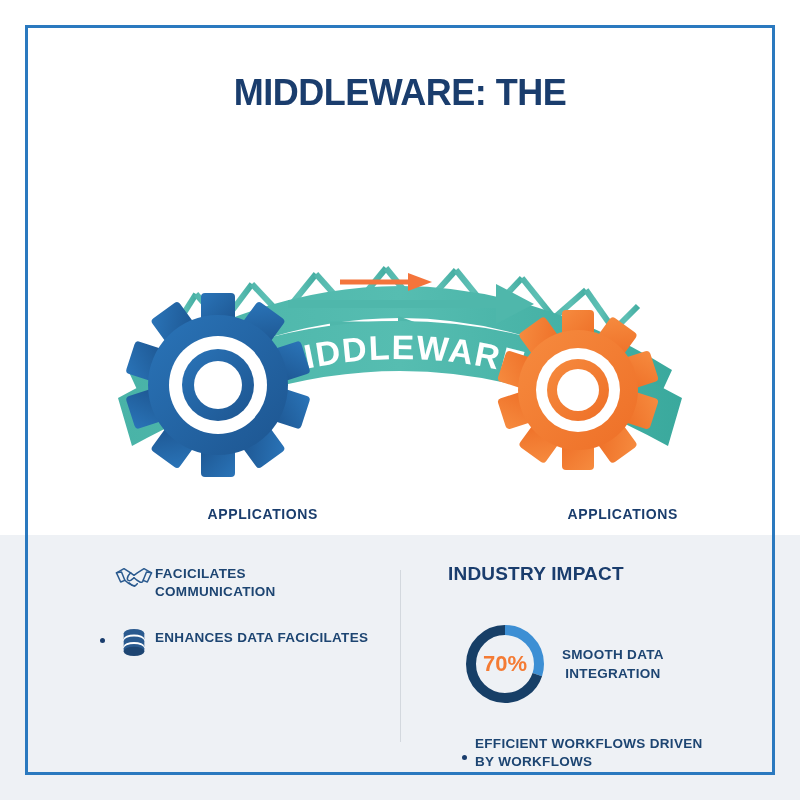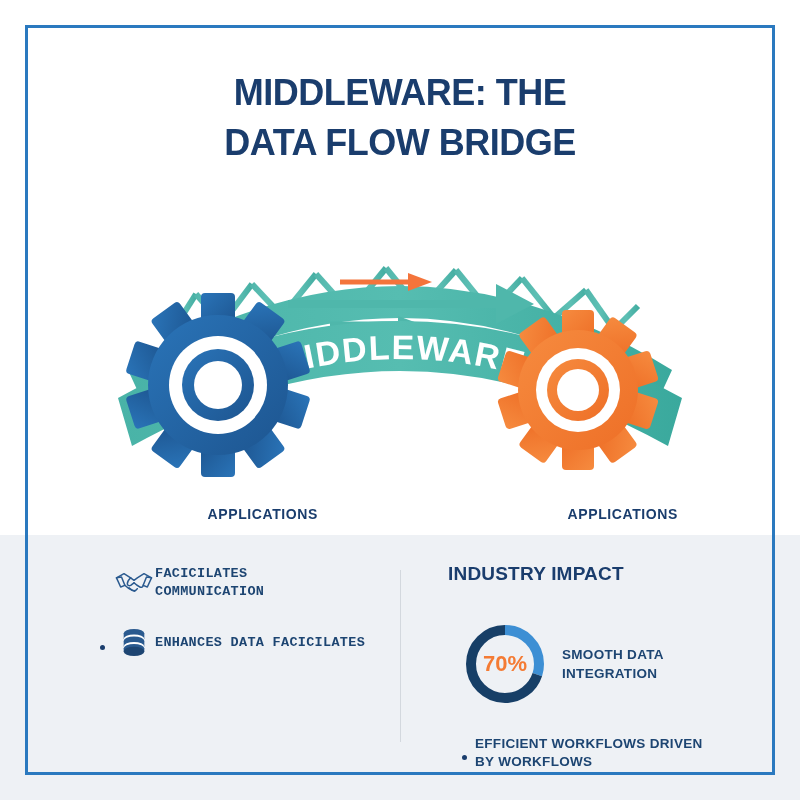--- a/index.html
+++ b/index.html
@@ -97,23 +97,22 @@
   .divider {
     position: absolute;
     left: 400px;
     top: 570px;
     width: 1px;
     height: 172px;
     background: #d3d8de;
   }
   .item {
     display: flex;
-    align-items: center;
+    align-items: flex-start;
     margin-bottom: 26px;
-    font-family: Liberation Mono, monospace;
   }
   .bullet {
     width: 5px;
     height: 5px;
     border-radius: 50%;
     background: #1a3d6d;
     margin-top: 11px;
     margin-right: 8px;
     flex: 0 0 auto;
   }
@@ -131,20 +130,21 @@
     font-weight: bold;
     line-height: 18px;
     letter-spacing: 0.3px;
     padding-top: 2px;
   }
   
   .donut-row {
     display: flex;
     align-items: center;
     margin-bottom: 26px;
+    text-align: center;
   }
   .donut-wrap {
     position: relative;
     width: 86px;
     height: 86px;
     flex: 0 0 auto;
     margin-left: 14px;
   }
   .donut-label {
     position: absolute;
@@ -173,21 +173,20 @@
 </style>
 </head>
 <body>
 
 <div id="infographic">
 
   <div class="lower-panel-bg"></div>
 
   <div class="title">
     <span>MIDDLEWARE: THE</span>
-    <span>DATA FLOW BRIDGE</span>
   </div>
 
   <div class="stage">
     <svg width="800" height="300" viewBox="0 0 800 300" xmlns="http://www.w3.org/2000/svg">
       <defs>
         <linearGradient id="tealGrad" x1="0" y1="0" x2="1" y2="0">
           <stop offset="0%" stop-color="#49b3a7"></stop>
           <stop offset="50%" stop-color="#56bdb1"></stop>
           <stop offset="100%" stop-color="#3aa99d"></stop>
         </linearGradient>

